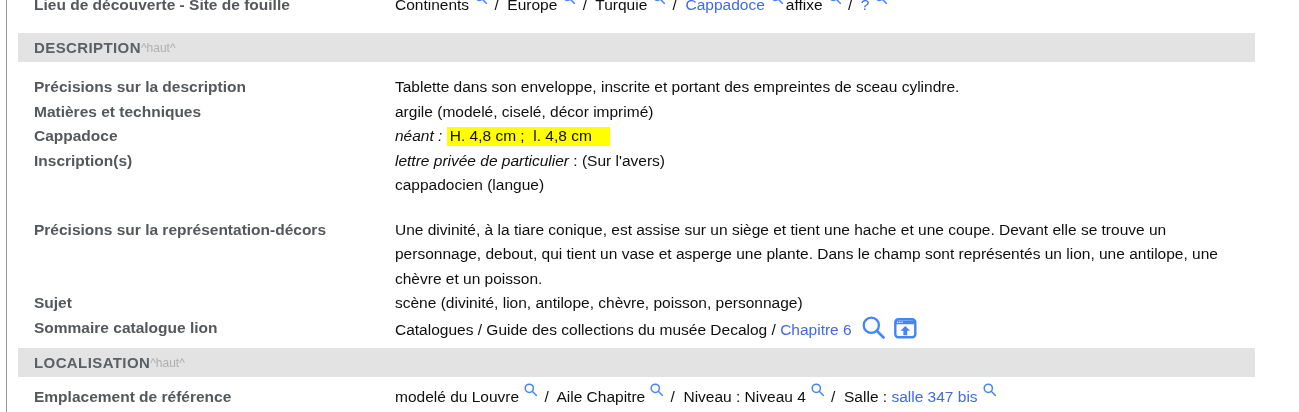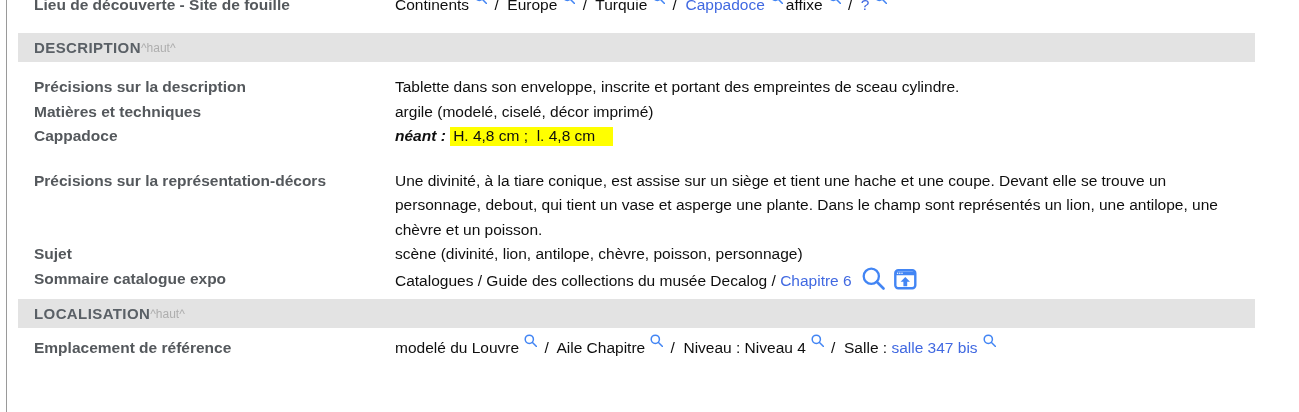--- a/index.html
+++ b/index.html
@@ -36,21 +36,21 @@
     font-weight: 700; font-size: 15px; color: #5a6066; letter-spacing: .4px;
   }
   .haut {
     font-size: 12px; color: #aeaeae; text-decoration: none; cursor: pointer;
   }
 
   .section-rows { padding-top: 13px; }
   .spacer { height: 20px; }
 
   .link { color: #4169e1; cursor: pointer; }
-  .italic { font-style: italic; font-weight: bold; }
+  .italic { font-style: italic; }
   .hl { background: #ffff00; padding: 0 18px 2px 3px; }
   .sep { white-space: pre; }
 
   .mag {
     color: #4285f4; cursor: pointer;
     position: relative; top: -6px; margin: 0 3px 0 5px;
   }
   .mag-lg { color: #4285f4; cursor: pointer; vertical-align: -4px; margin-left: 10px; }
   .openwin { cursor: pointer; vertical-align: -4px; margin-left: 9px; }
 
@@ -119,35 +119,42 @@
     <div class="row">
       <div class="label">Matières et techniques</div>
       <div class="value">argile (modelé, ciselé, décor imprimé)</div>
     </div>
 
     <div class="row">
       <div class="label">Cappadoce</div>
       <div class="value"><span class="italic sep">néant : </span><span class="hl sep">H. 4,8 cm ;  l. 4,8 cm</span></div>
     </div>
 
+    <div class="row">
+      <div class="label">Inscription(s)</div>
+      <div class="value">
+        <div><span class="italic">lettre privée de particulier</span><span class="sep"> : (Sur l'avers)</span></div>
+        <div>cappadocien (langue)</div>
+      </div>
+    </div>
 
     <div class="spacer"></div>
 
     <div class="row">
       <div class="label">Précisions sur la représentation-décors</div>
       <div class="value">Une divinité, à la tiare conique, est assise sur un siège et tient une hache et une coupe. Devant elle se trouve un personnage, debout, qui tient un vase et asperge une plante. Dans le champ sont représentés un lion, une antilope, une chèvre et un poisson.</div>
     </div>
 
     <div class="row">
       <div class="label">Sujet</div>
       <div class="value">scène (divinité, lion, antilope, chèvre, poisson, personnage)</div>
     </div>
 
     <div class="row">
-      <div class="label">Sommaire catalogue expo</div>
+      <div class="label">Sommaire catalogue lion</div>
       <div class="value"><span>Catalogues / Guide des collections du musée Decalog / </span><span class="link">Chapitre 6</span><svg class="mag-lg" width="23" height="23" viewBox="0 0 23 23">
             <use href="#mag-big"></use>
           </svg><svg class="openwin" width="23" height="21" viewBox="0 0 23 21">
             <use href="#win-up"></use>
           </svg></div>
     </div>
 
   </div>
 
   <div class="section-bar bar-localisation">

